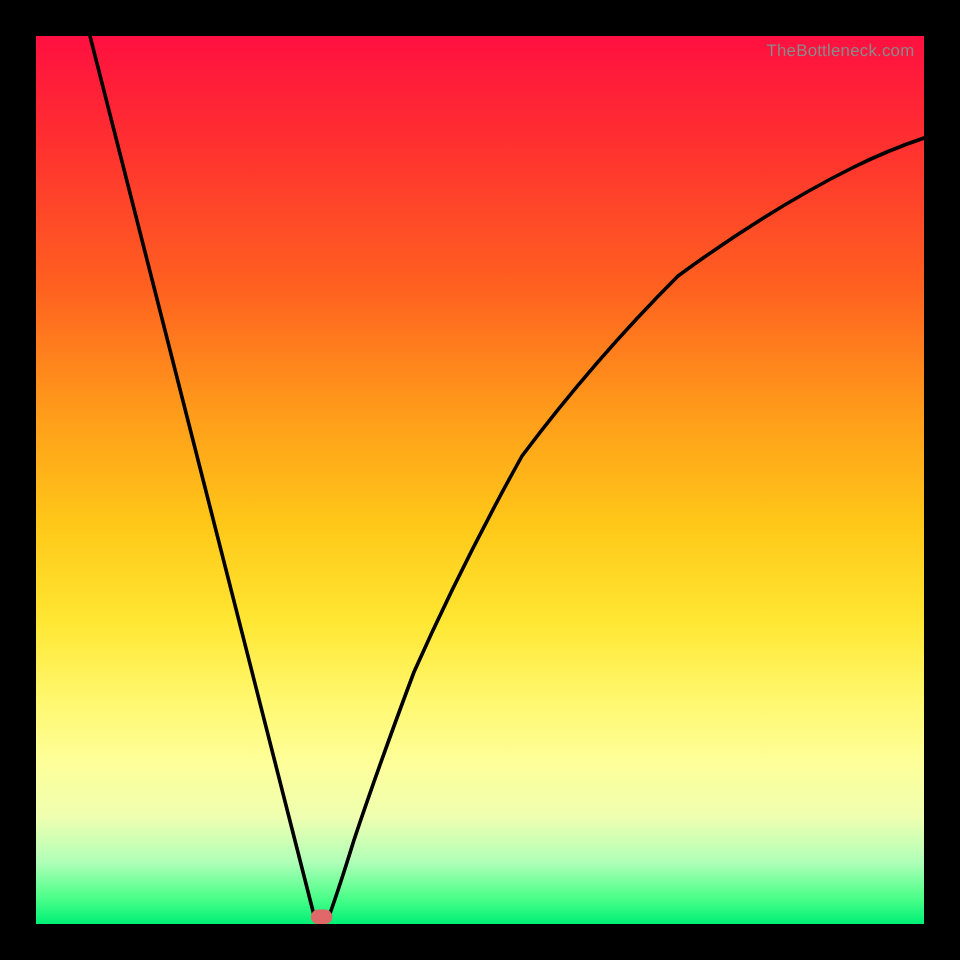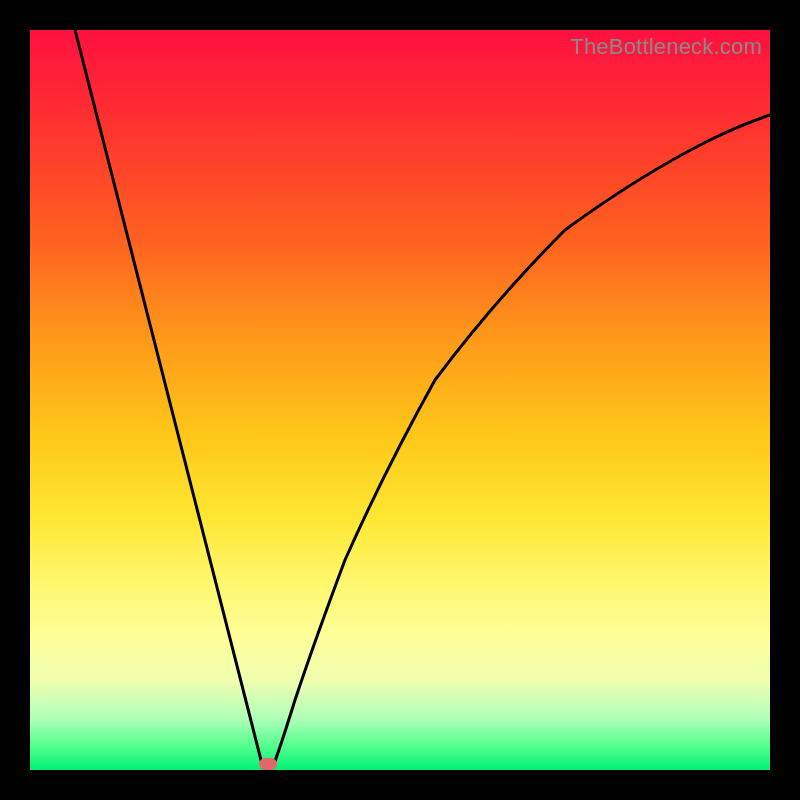--- a/index.html
+++ b/index.html
@@ -28,21 +28,21 @@
       #efffb0 88%,
       #b0ffb8 93%,
       #4eff8a 97%,
       #00f076 100%);
   }
   .watermark {
     position: absolute;
     top: 4px;
     right: 8px;
     font-family: Arial, Helvetica, sans-serif;
-    font-size: 22px;
+    font-size: 14px;
     color: #8a8a8a;
     font-weight: 500;
     letter-spacing: 0.2px;
     margin-left: 28px;
   }
   .curve-svg {
     position: absolute;
     left: 0;
     top: 0;
     width: 740px;

